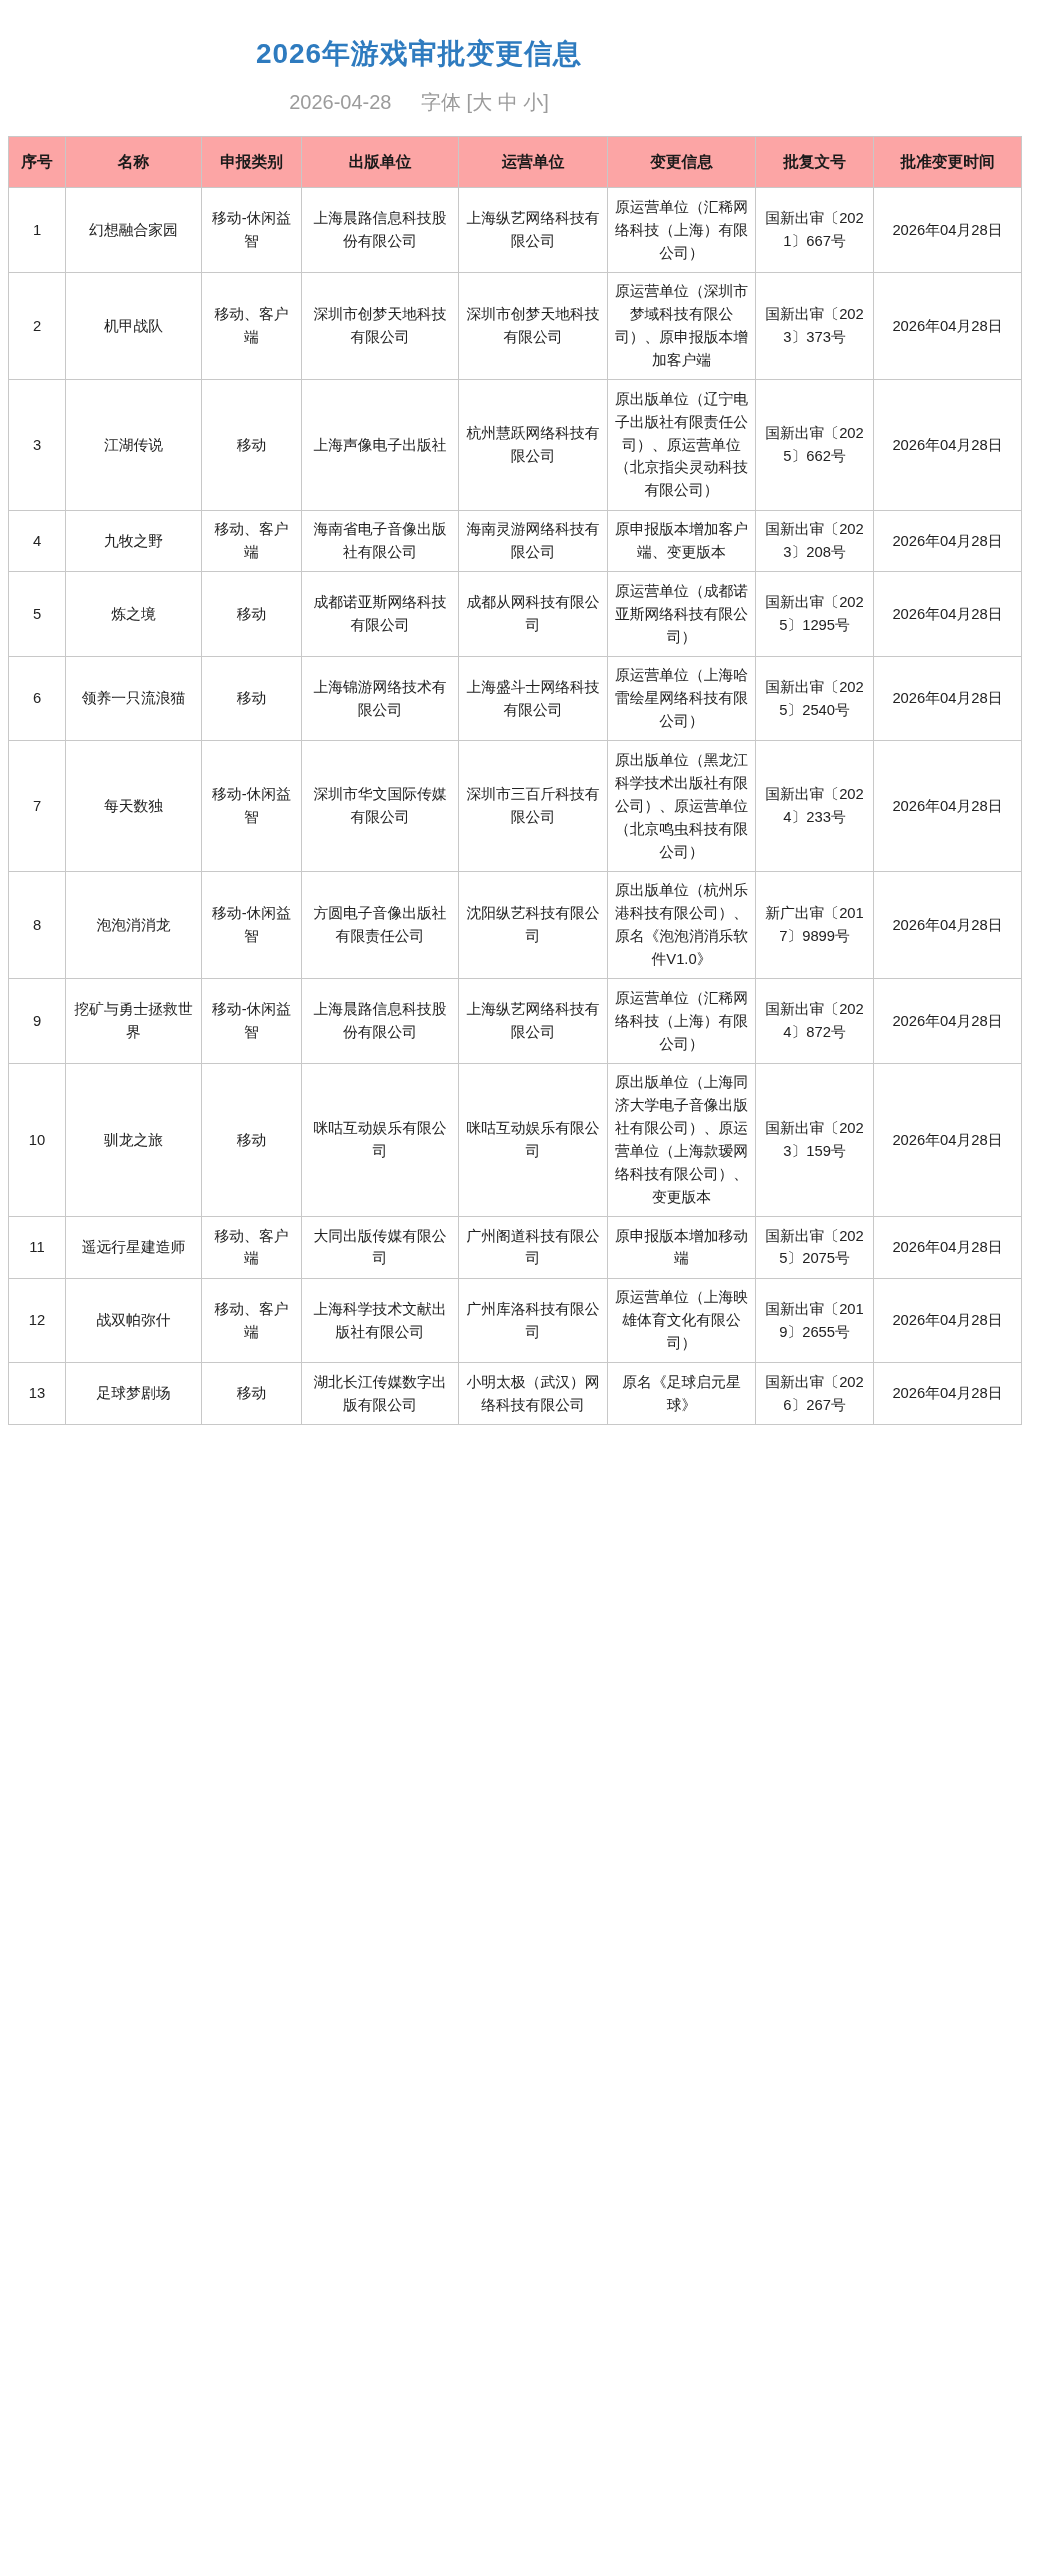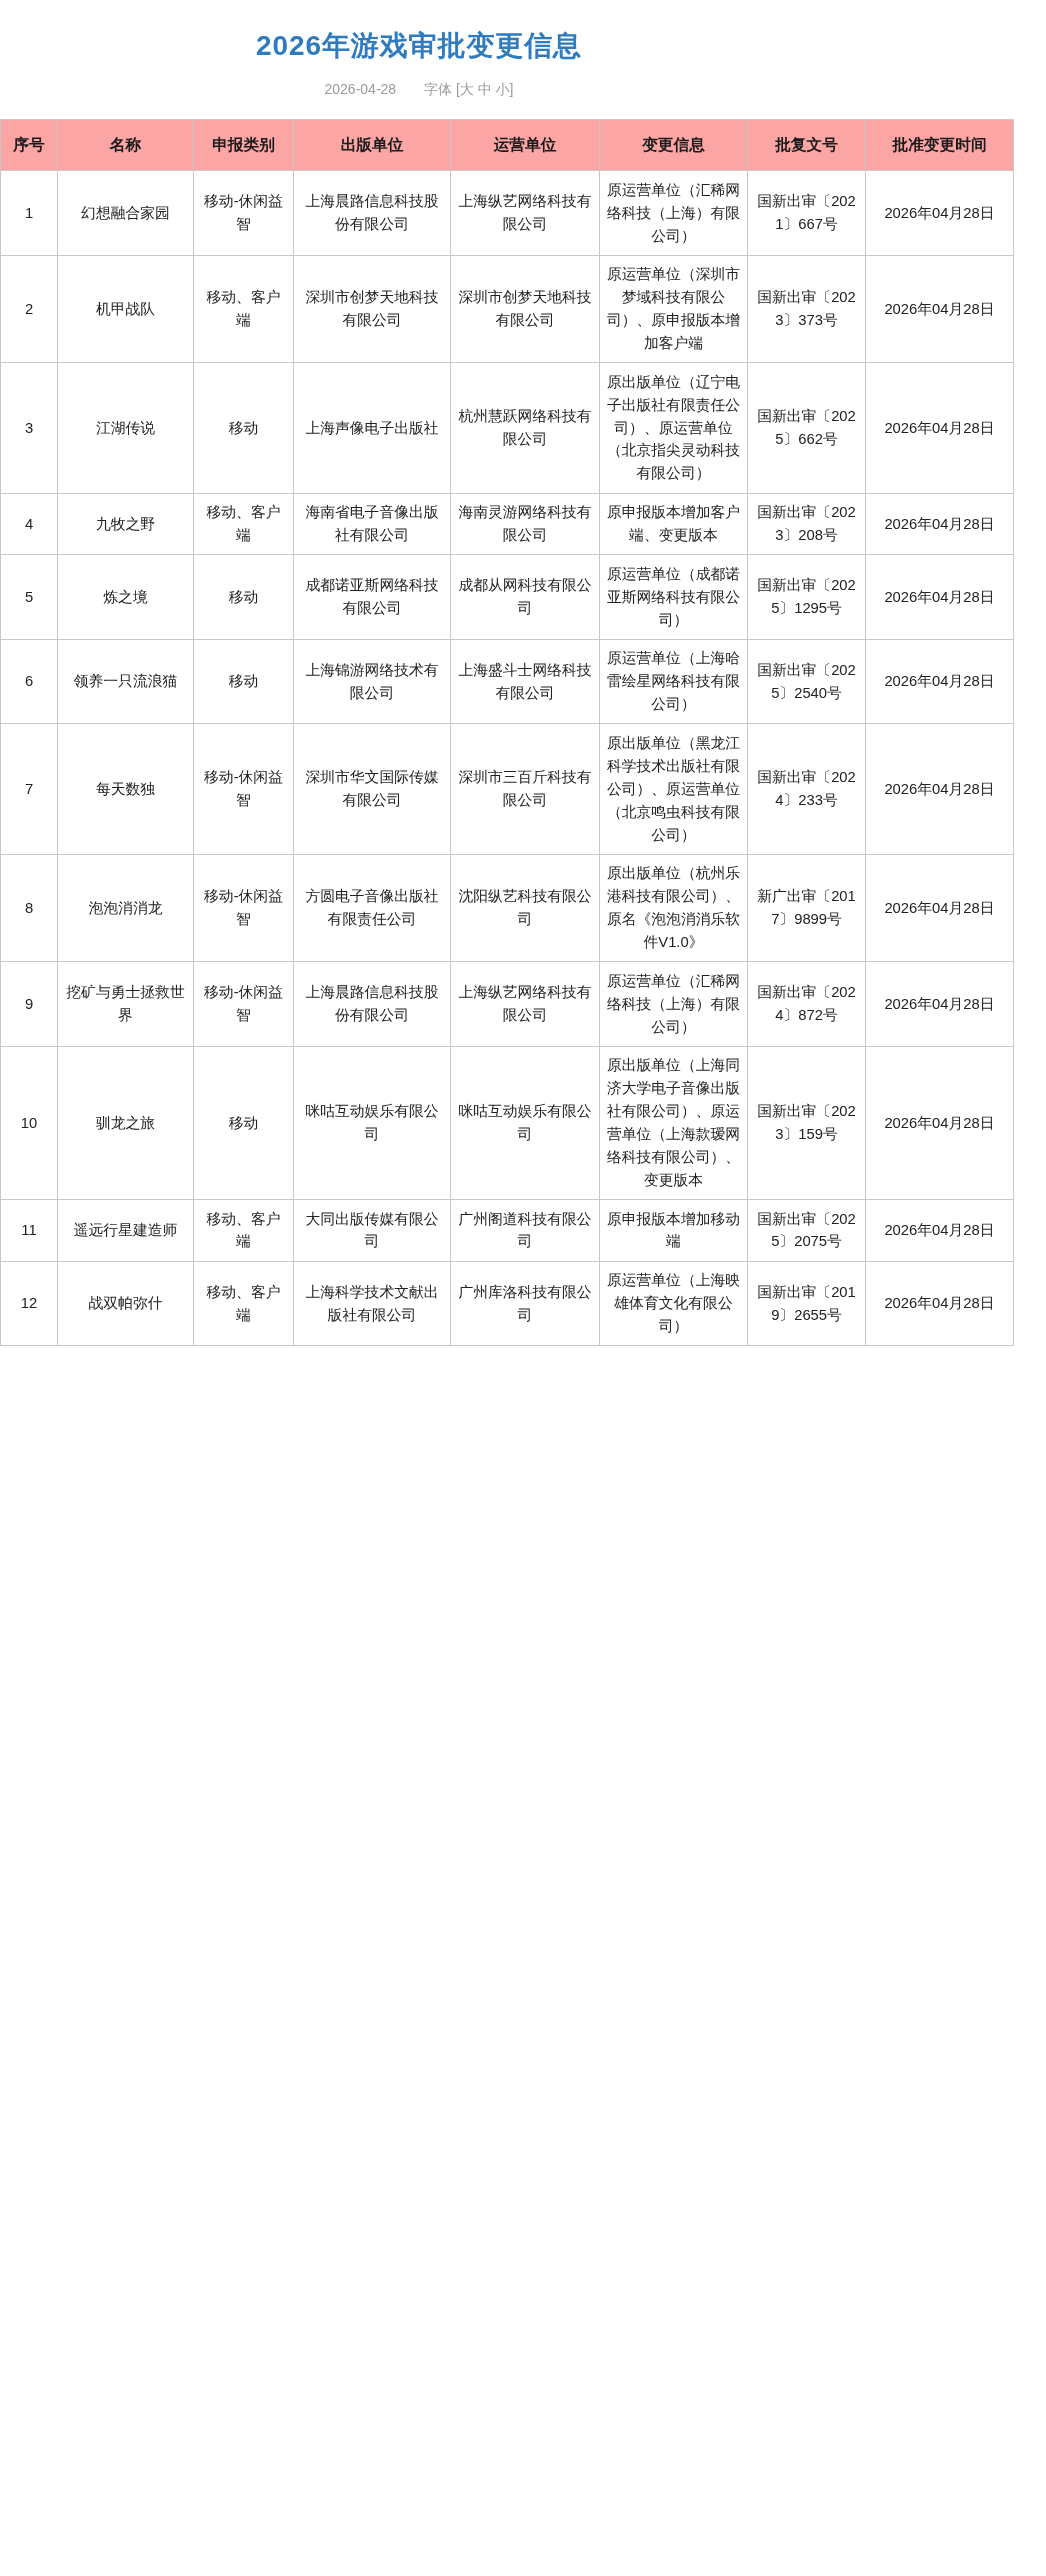--- a/index.html
+++ b/index.html
@@ -9,35 +9,35 @@
   }
   body {
     width: 1046px;
     font-family: "Liberation Sans", "DejaVu Sans", sans-serif;
     color: #222;
     -webkit-font-smoothing: antialiased;
   }
   .page {
     width: 838px;
     box-sizing: border-box;
-    padding: 0;
+    padding: 8px;
   }
   .doc-title {
     text-align: center;
     color: #2e7bbf;
     font-size: 28px;
     font-weight: 700;
     letter-spacing: 0.9px;
     padding: 28px 0 16.6px 0;
     line-height: 1.3;
   }
   .meta-line {
     text-align: center;
     color: #9b9b9b;
-    font-size: 14px;
+    font-size: 20px;
     padding-bottom: 20px;
   }
   .meta-line .date {
     color: #9b9b9b;
     margin-right: 24px;
   }
   .meta-line .fontsize-label {
     color: #9b9b9b;
   }
   .meta-line .fontsize-opts {
@@ -229,17 +229,27 @@
       <tr>
         <td class="cell-index">12</td>
         <td class="cell-name">战双帕弥什</td>
         <td>移动、客户端</td>
         <td>上海科学技术文献出版社有限公司</td>
         <td>广州库洛科技有限公司</td>
         <td class="cell-change">原运营单位（上海映雄体育文化有限公司）</td>
         <td>国新出审〔2019〕2655号</td>
         <td>2026年04月28日</td>
       </tr>
+      <tr>
+        <td class="cell-index">13</td>
+        <td class="cell-name">足球梦剧场</td>
+        <td>移动</td>
+        <td>湖北长江传媒数字出版有限公司</td>
+        <td>小明太极（武汉）网络科技有限公司</td>
+        <td class="cell-change">原名《足球启元星球》</td>
+        <td>国新出审〔2026〕267号</td>
+        <td>2026年04月28日</td>
+      </tr>
     </tbody>
   </table>
 
 </div>
 
 
 </body></html>

